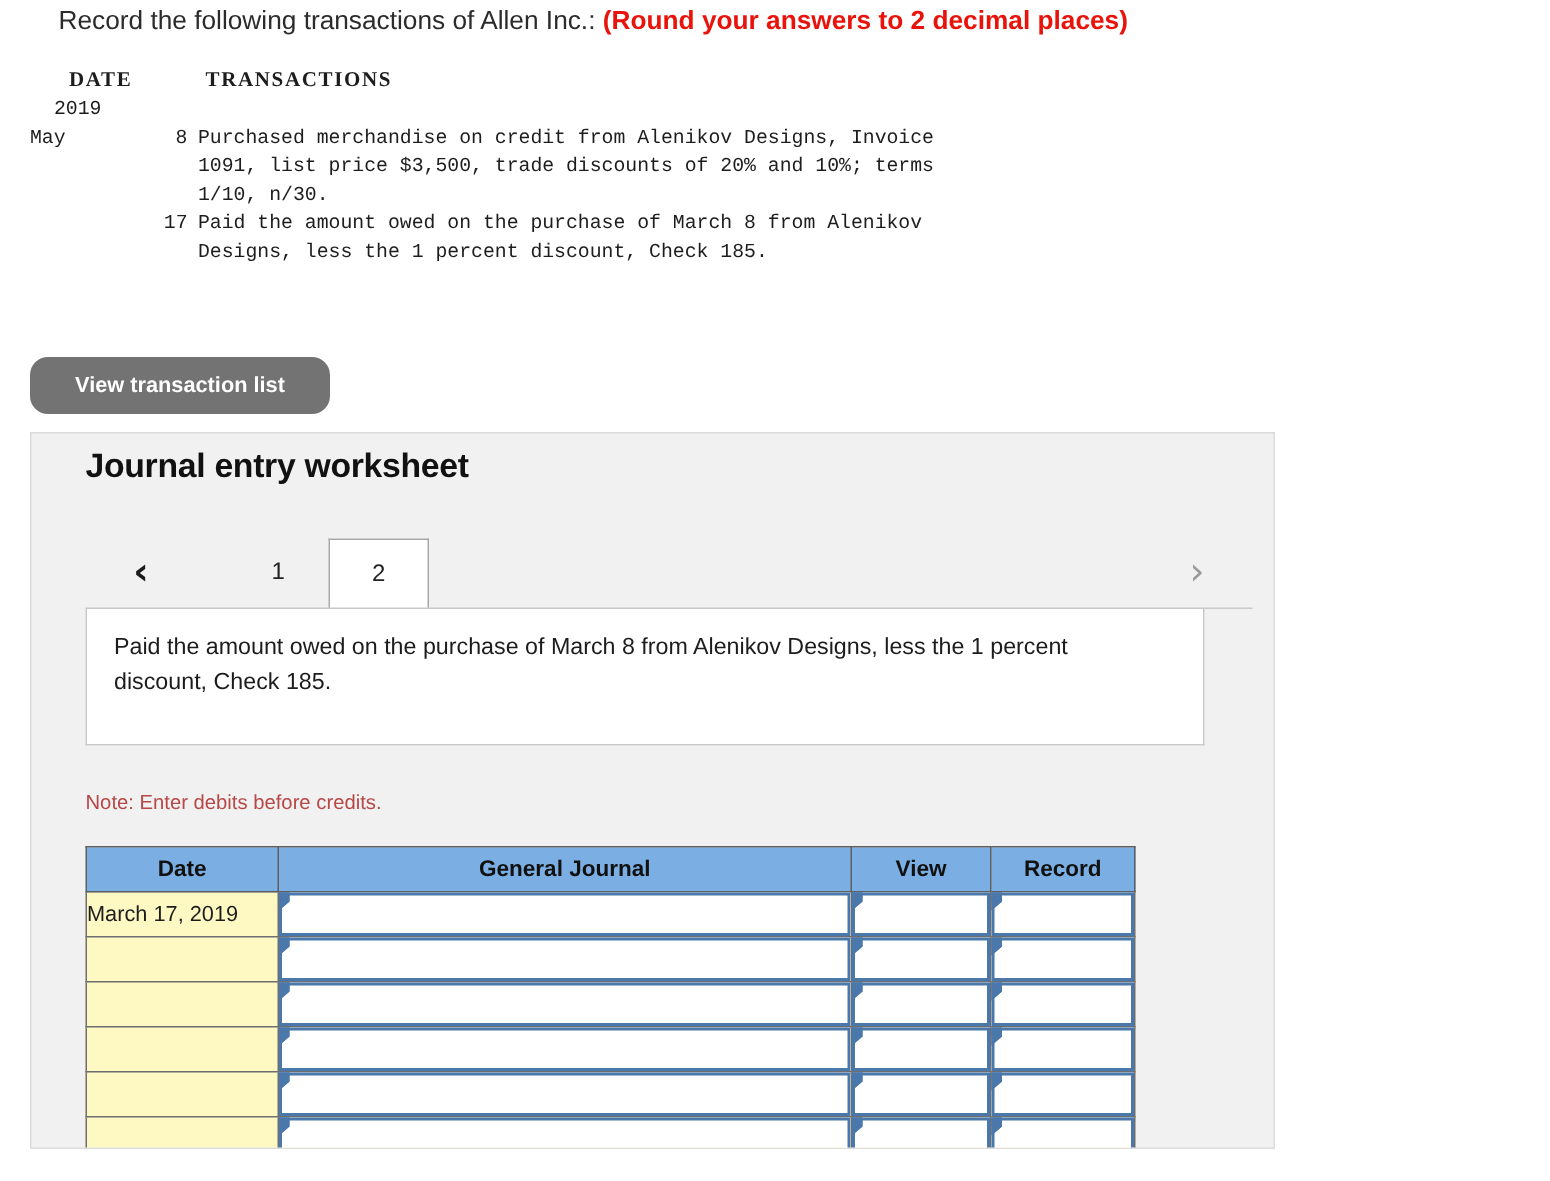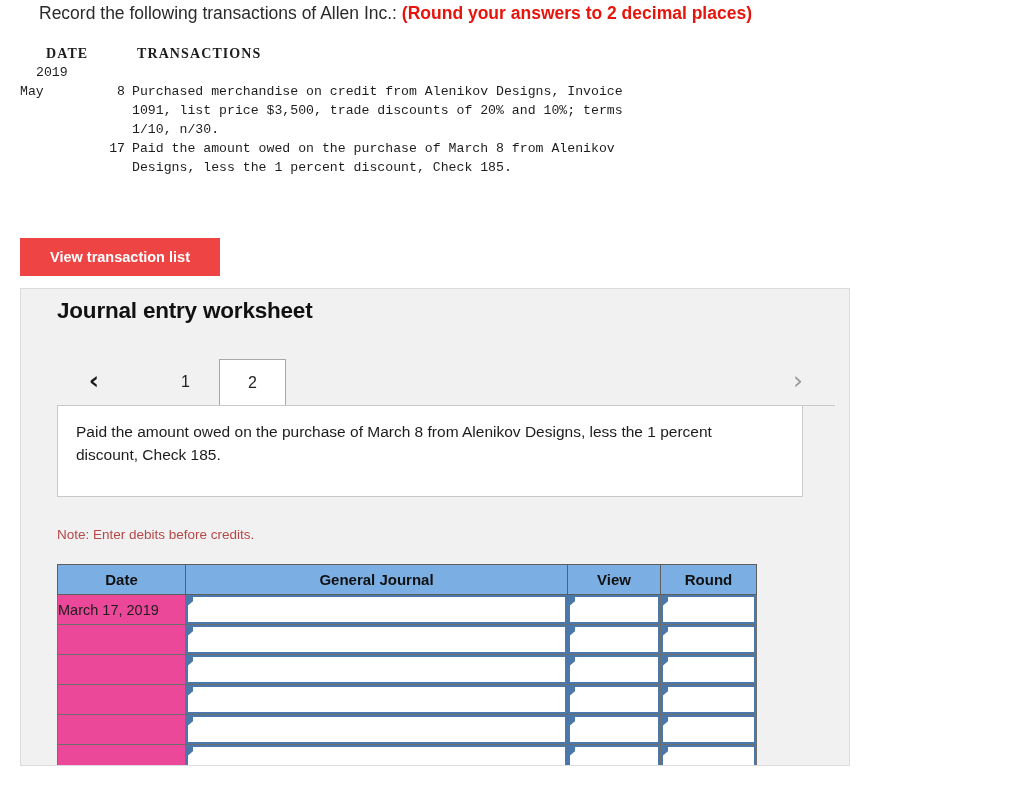--- a/index.html
+++ b/index.html
@@ -60,23 +60,23 @@
   .row-year { padding-left: 16px; }
   .hdr-transactions { padding-left: 5px; }
 
   
   .view-btn {
     position: absolute;
     left: 20px;
     top: 238px;
     width: 200px;
     height: 38px;
-    background: #ef4444;
+    background: #737373;
     border: none;
-    border-radius: 0;
+    border-radius: 12px;
     color: #ffffff;
     font-family: "Liberation Sans", sans-serif;
     font-size: 14.5px;
     font-weight: bold;
     cursor: pointer;
     padding: 0;
   }
 
   
   .panel {
@@ -199,21 +199,21 @@
     font-size: 15px;
     font-weight: bold;
     color: #111111;
     text-align: center;
     padding: 0;
   }
   .jtable td {
     border: 1px solid #6e6e6e;
     height: 29px;
     padding: 0;
-    background: #ec4899;
+    background: #fef9c3;
     vertical-align: middle;
   }
   .col-date   { width: 128px; }
   .col-gj     { width: 382px; }
   .col-debit  { width: 93px;  }
   .col-credit { width: 96px;  }
 
   .date-cell {
     font-size: 14.5px;
     color: #1d1d1d;
@@ -325,21 +325,21 @@
       <col class="col-date">
         <col class="col-gj">
         <col class="col-debit">
         <col class="col-credit">
     </colgroup>
     <thead>
       <tr>
         <th>Date</th>
         <th>General Journal</th>
         <th>View</th>
-        <th>Round</th>
+        <th>Record</th>
       </tr>
     </thead>
     <tbody>
       <tr>
         <td class="date-cell">March 17, 2019</td>
         <td class="edit-cell">
             <div class="edit-box"></div>
             <span class="flag"></span>
           </td>
         <td class="edit-cell">

